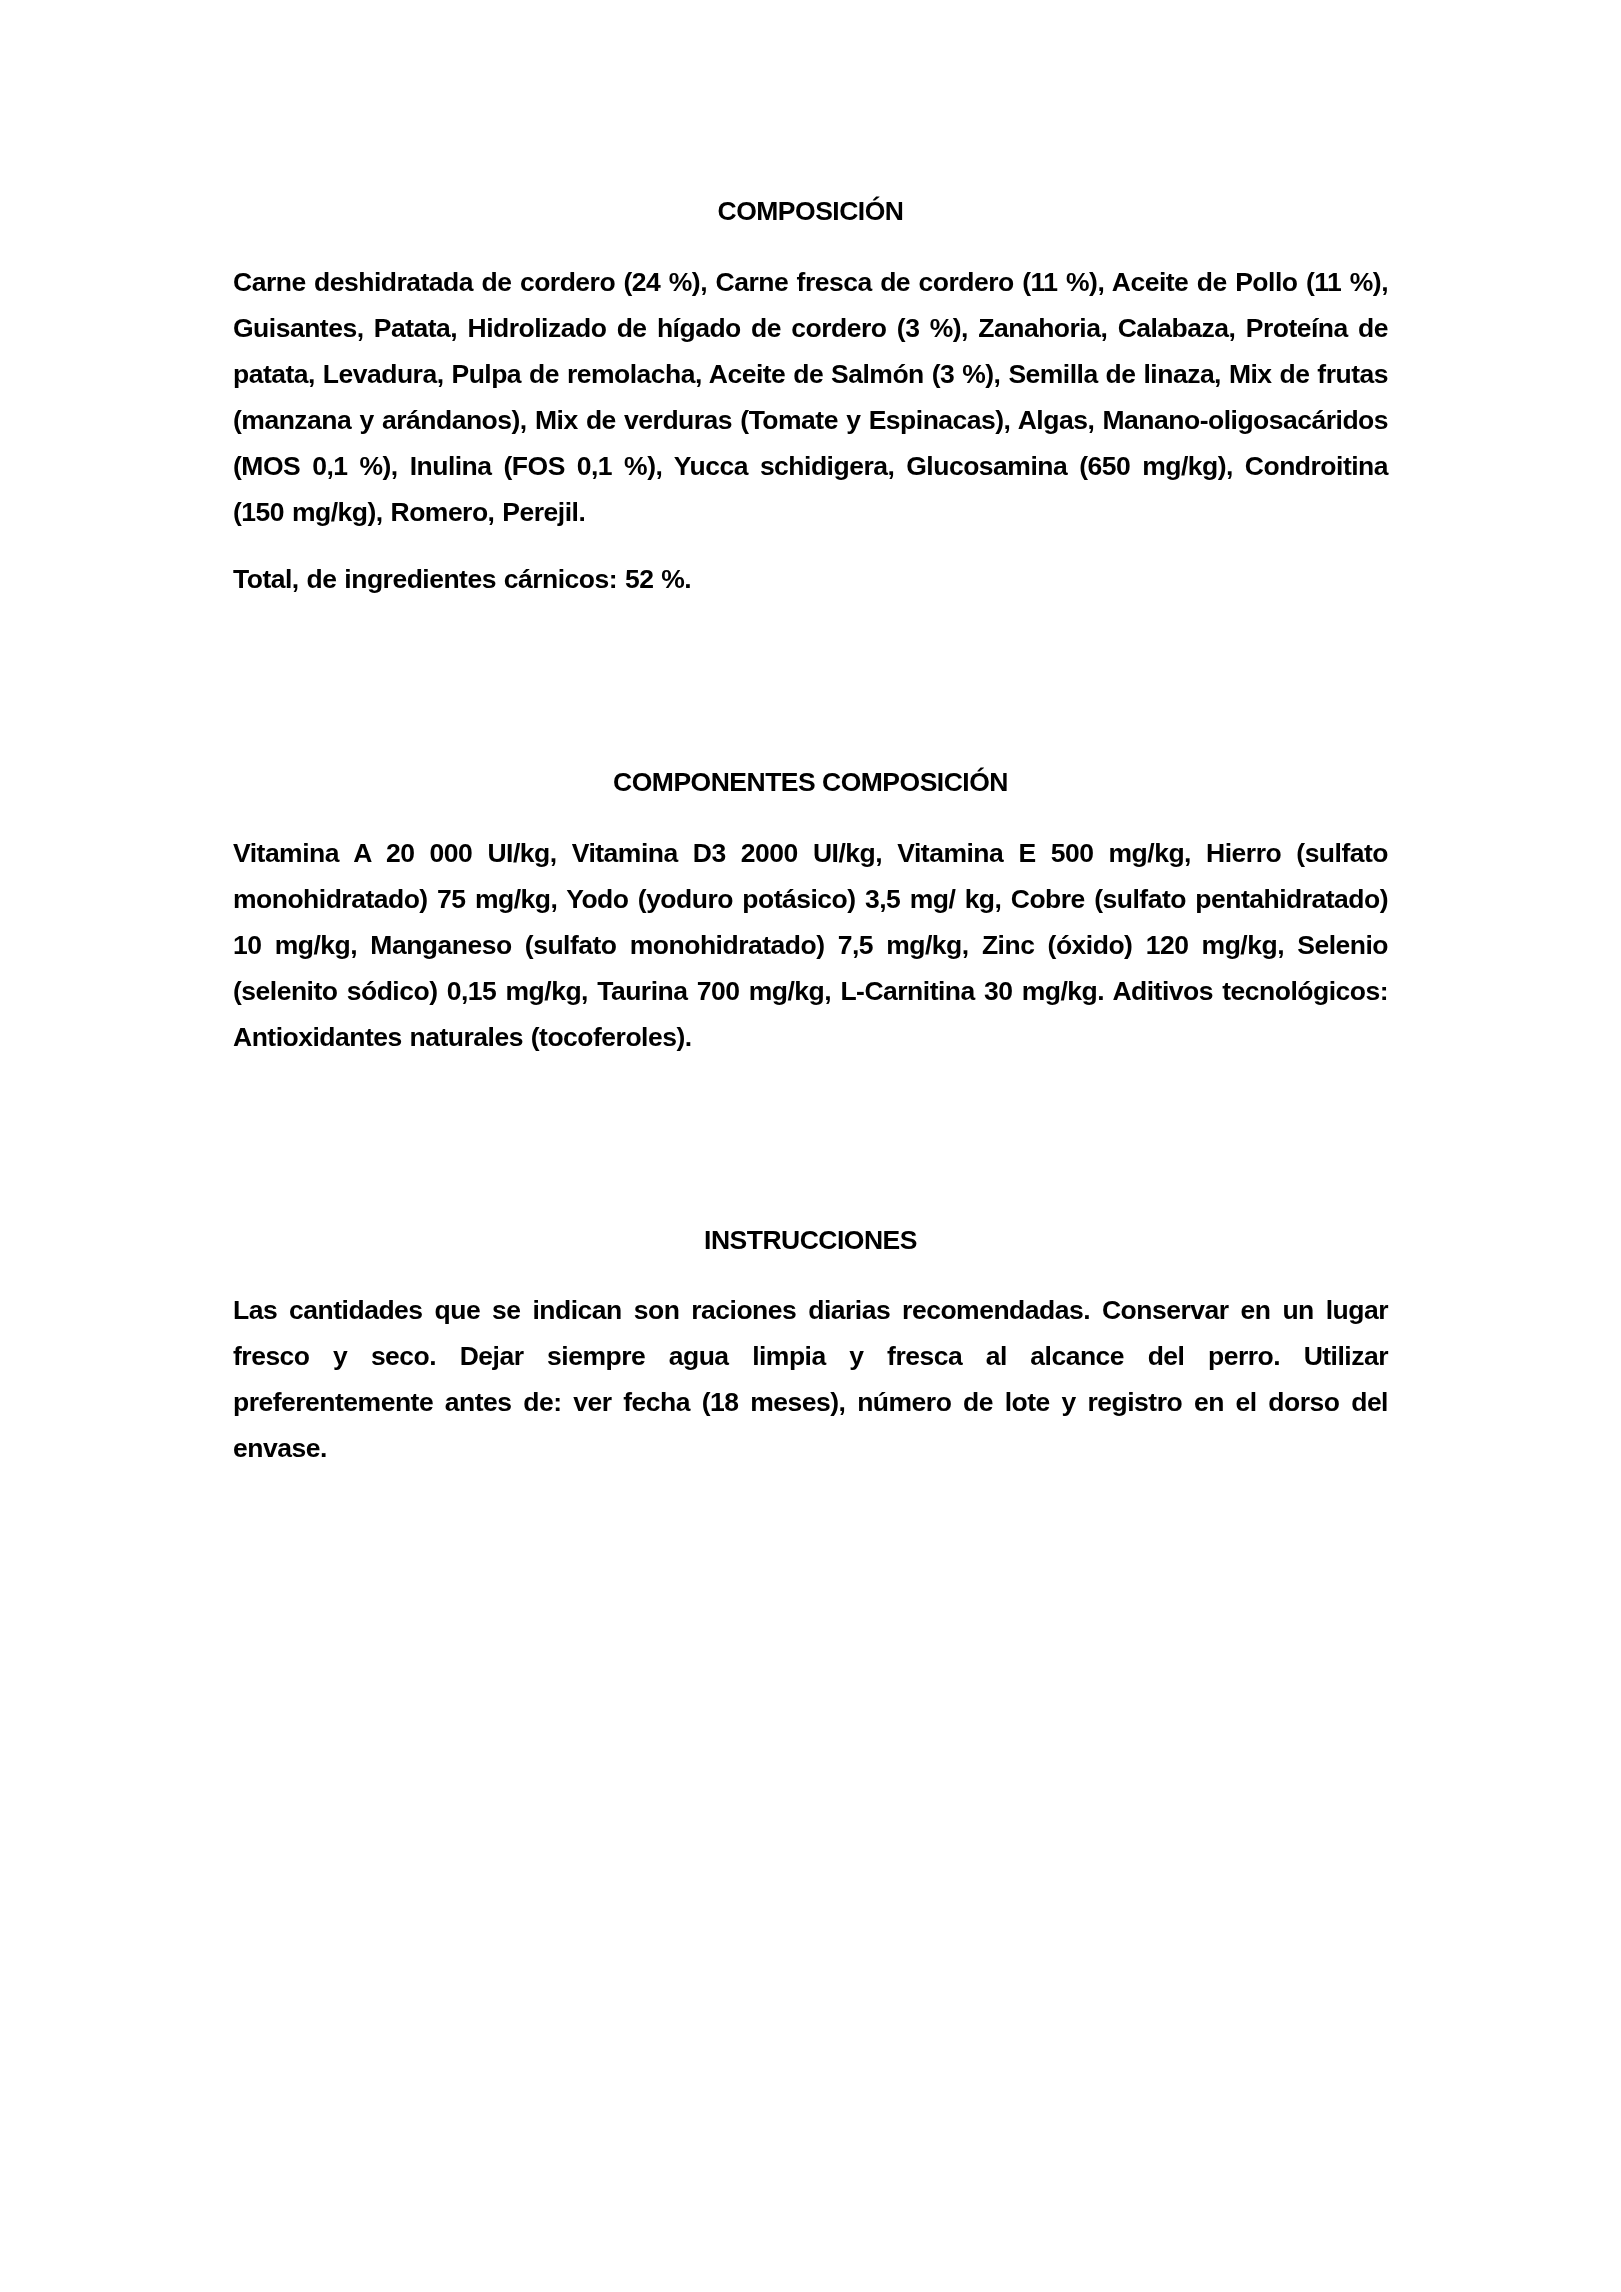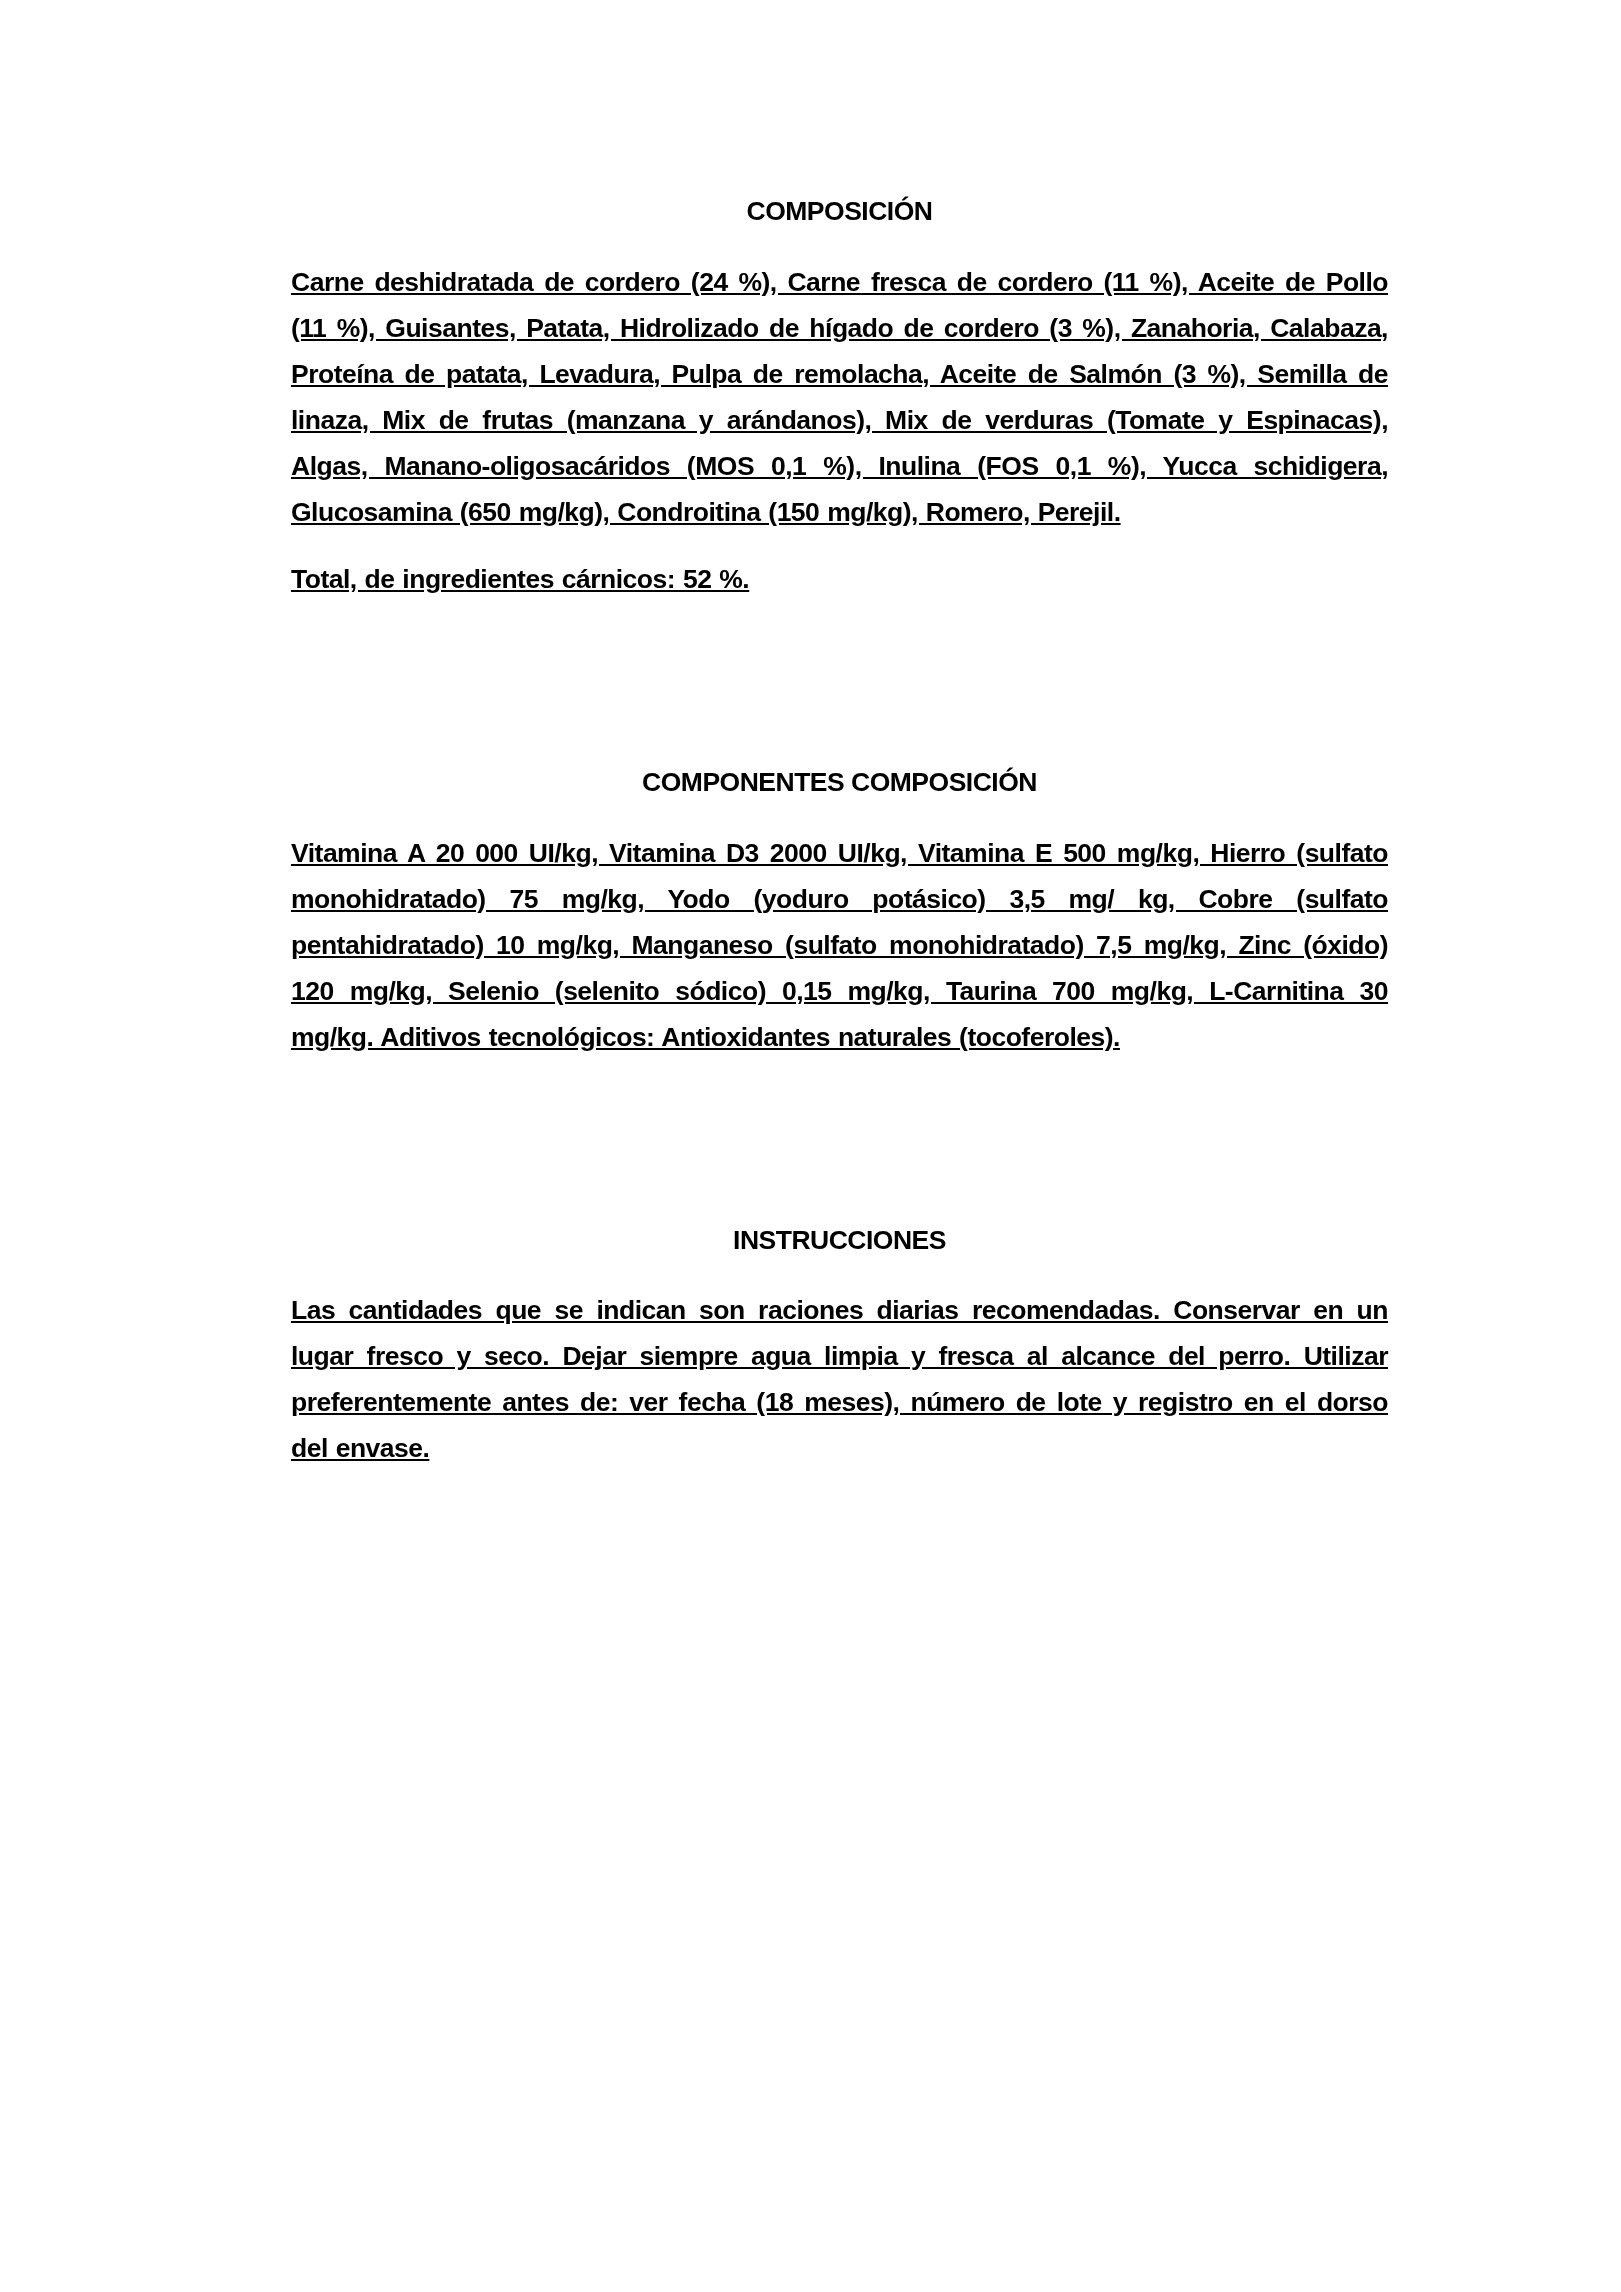--- a/index.html
+++ b/index.html
@@ -1,15 +1,15 @@
 <!DOCTYPE html>
 <html><head>
   <meta charset="utf-8">
   <style>
-    * { box-sizing: border-box; padding-left: 29px; }
+    * { box-sizing: border-box; }
     html, body {
       margin: 0;
       padding: 0;
       background: #ffffff;
     }
     .page {
       position: relative;
       width: 1621px;
       height: 2293px;
       background: #ffffff;
@@ -35,21 +35,20 @@
       margin: 157px 0 0 0;
     }
     .heading.first {
       margin-top: 188px;
     }
     .para {
       text-align: justify;
       text-align-last: left;
       margin: 21.6px 0 0 0;
       word-spacing: 1px;
-      text-decoration: underline;
     }
     .para.after-heading {
       margin-top: 24.5px;
     }
   </style>
 </head>
 <body>
 
 <div class="page">
   <div class="content">

